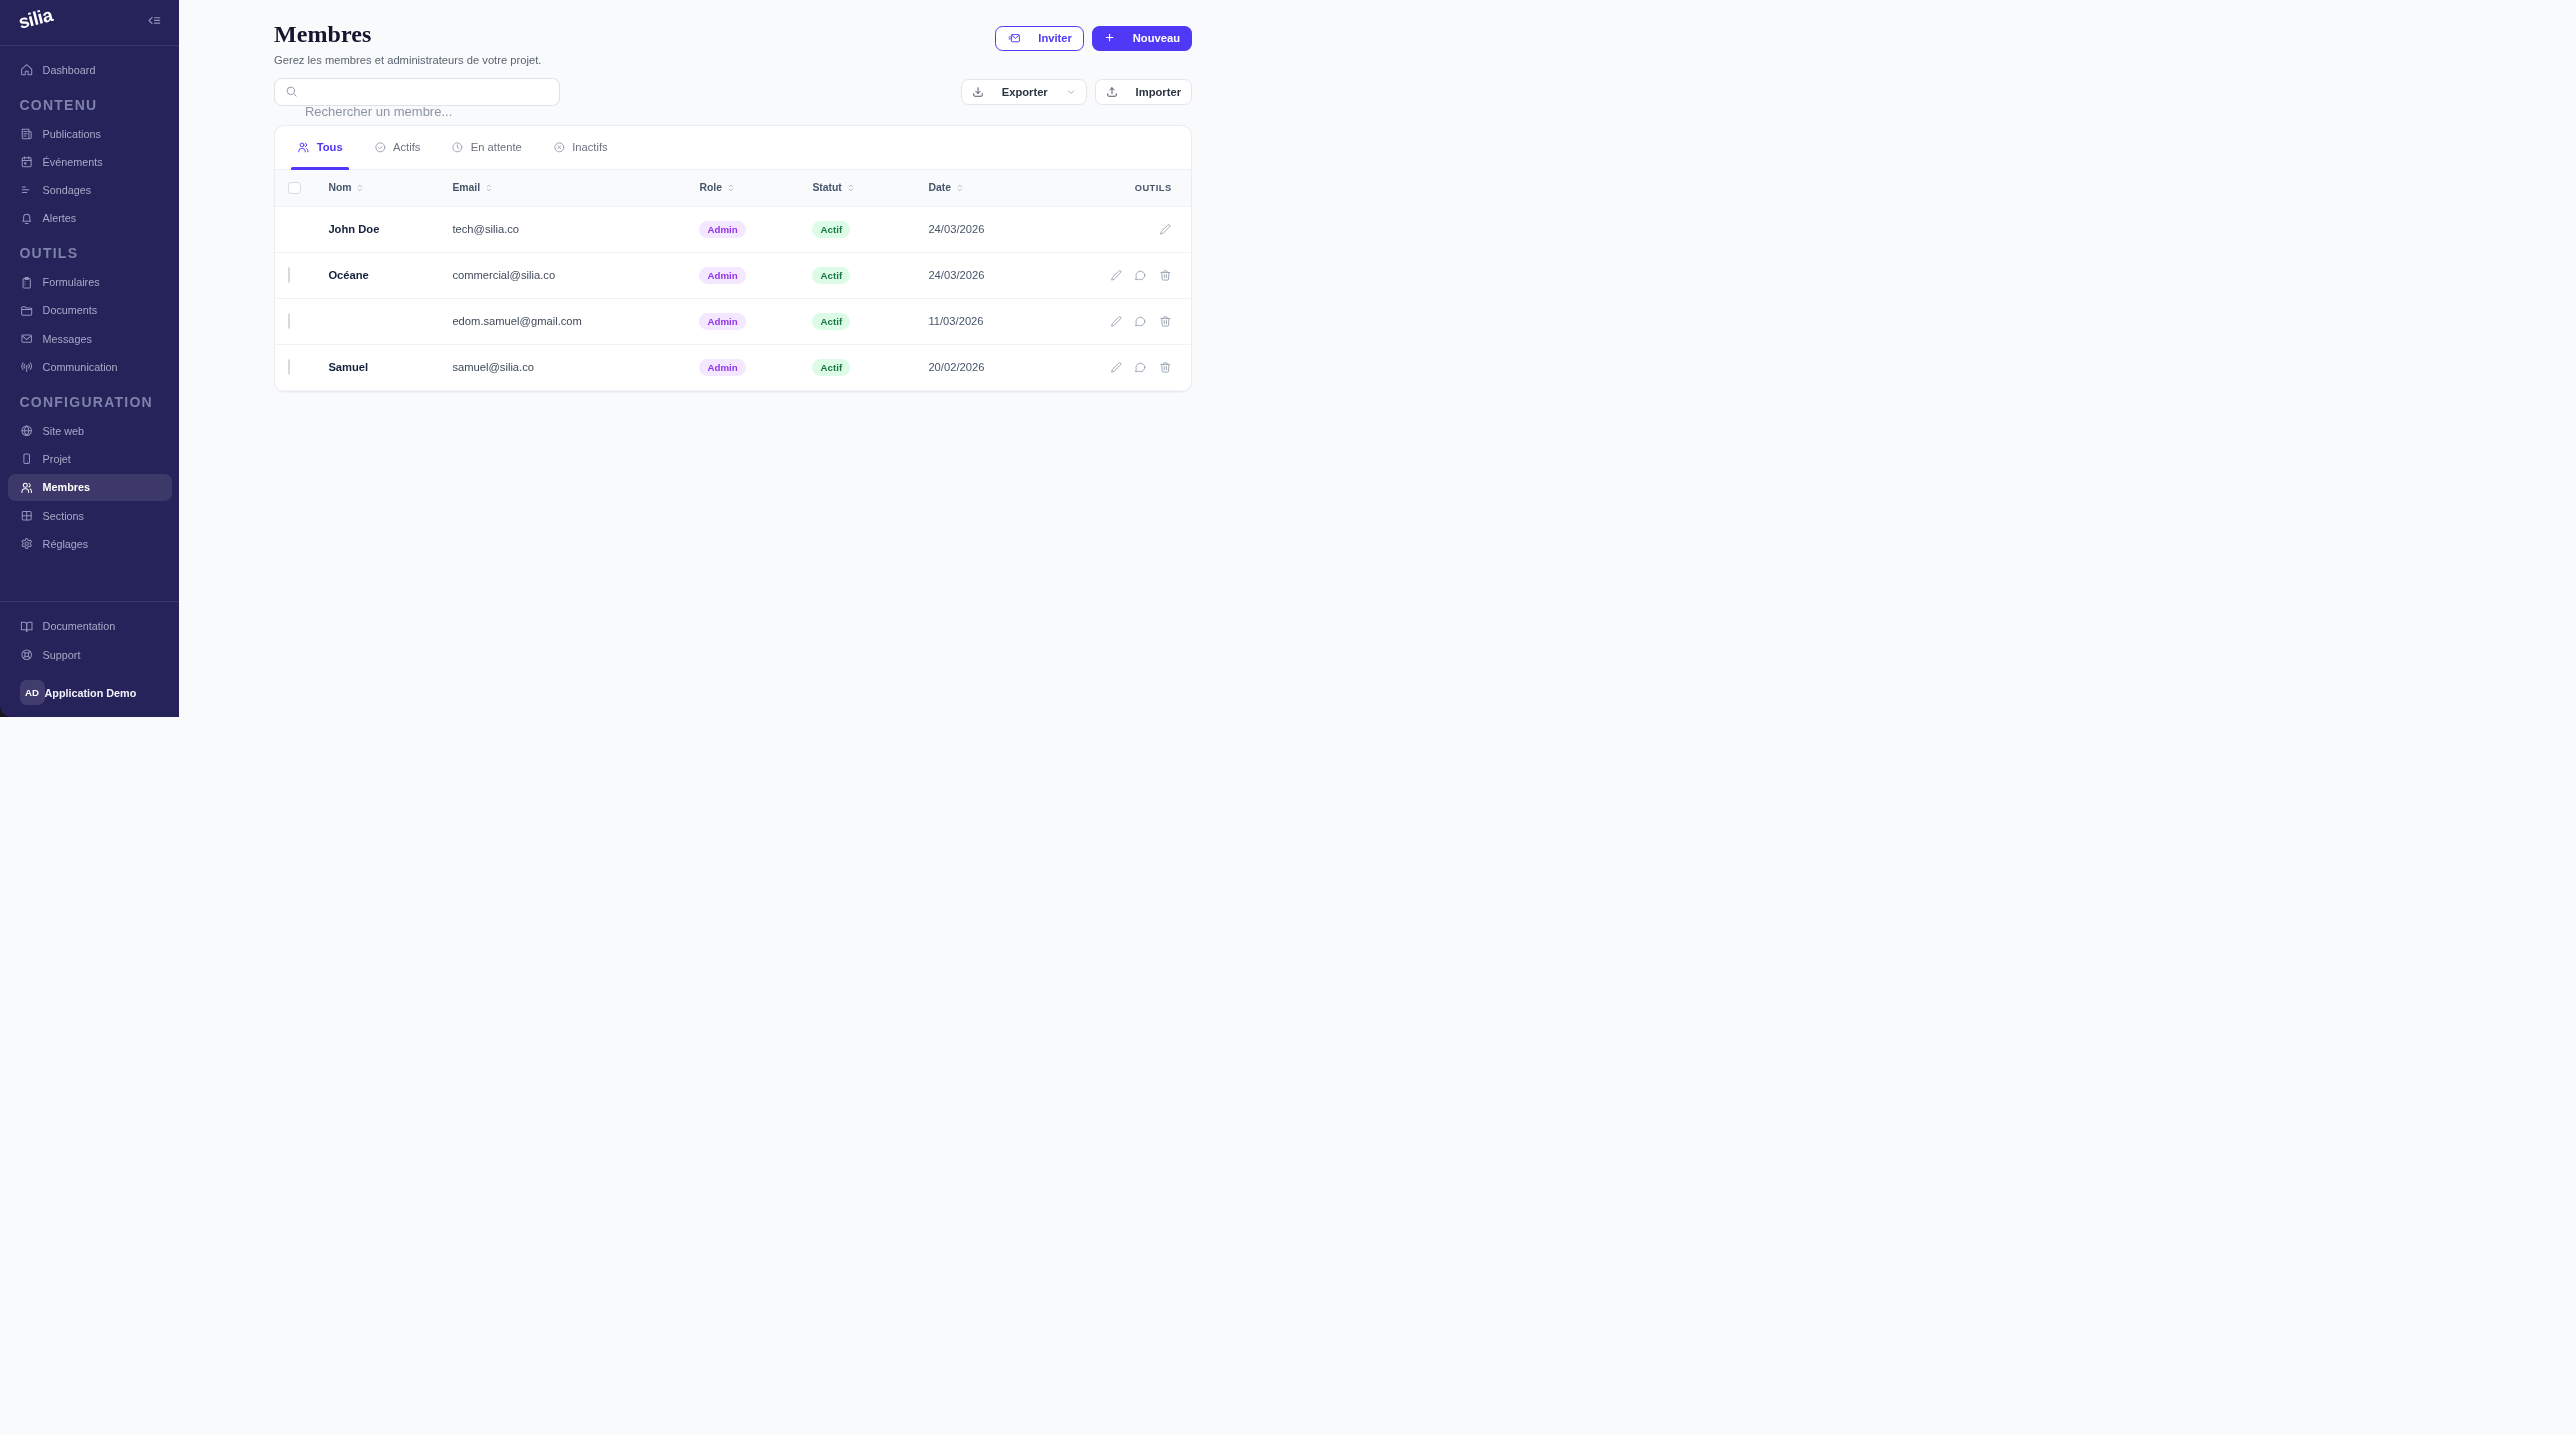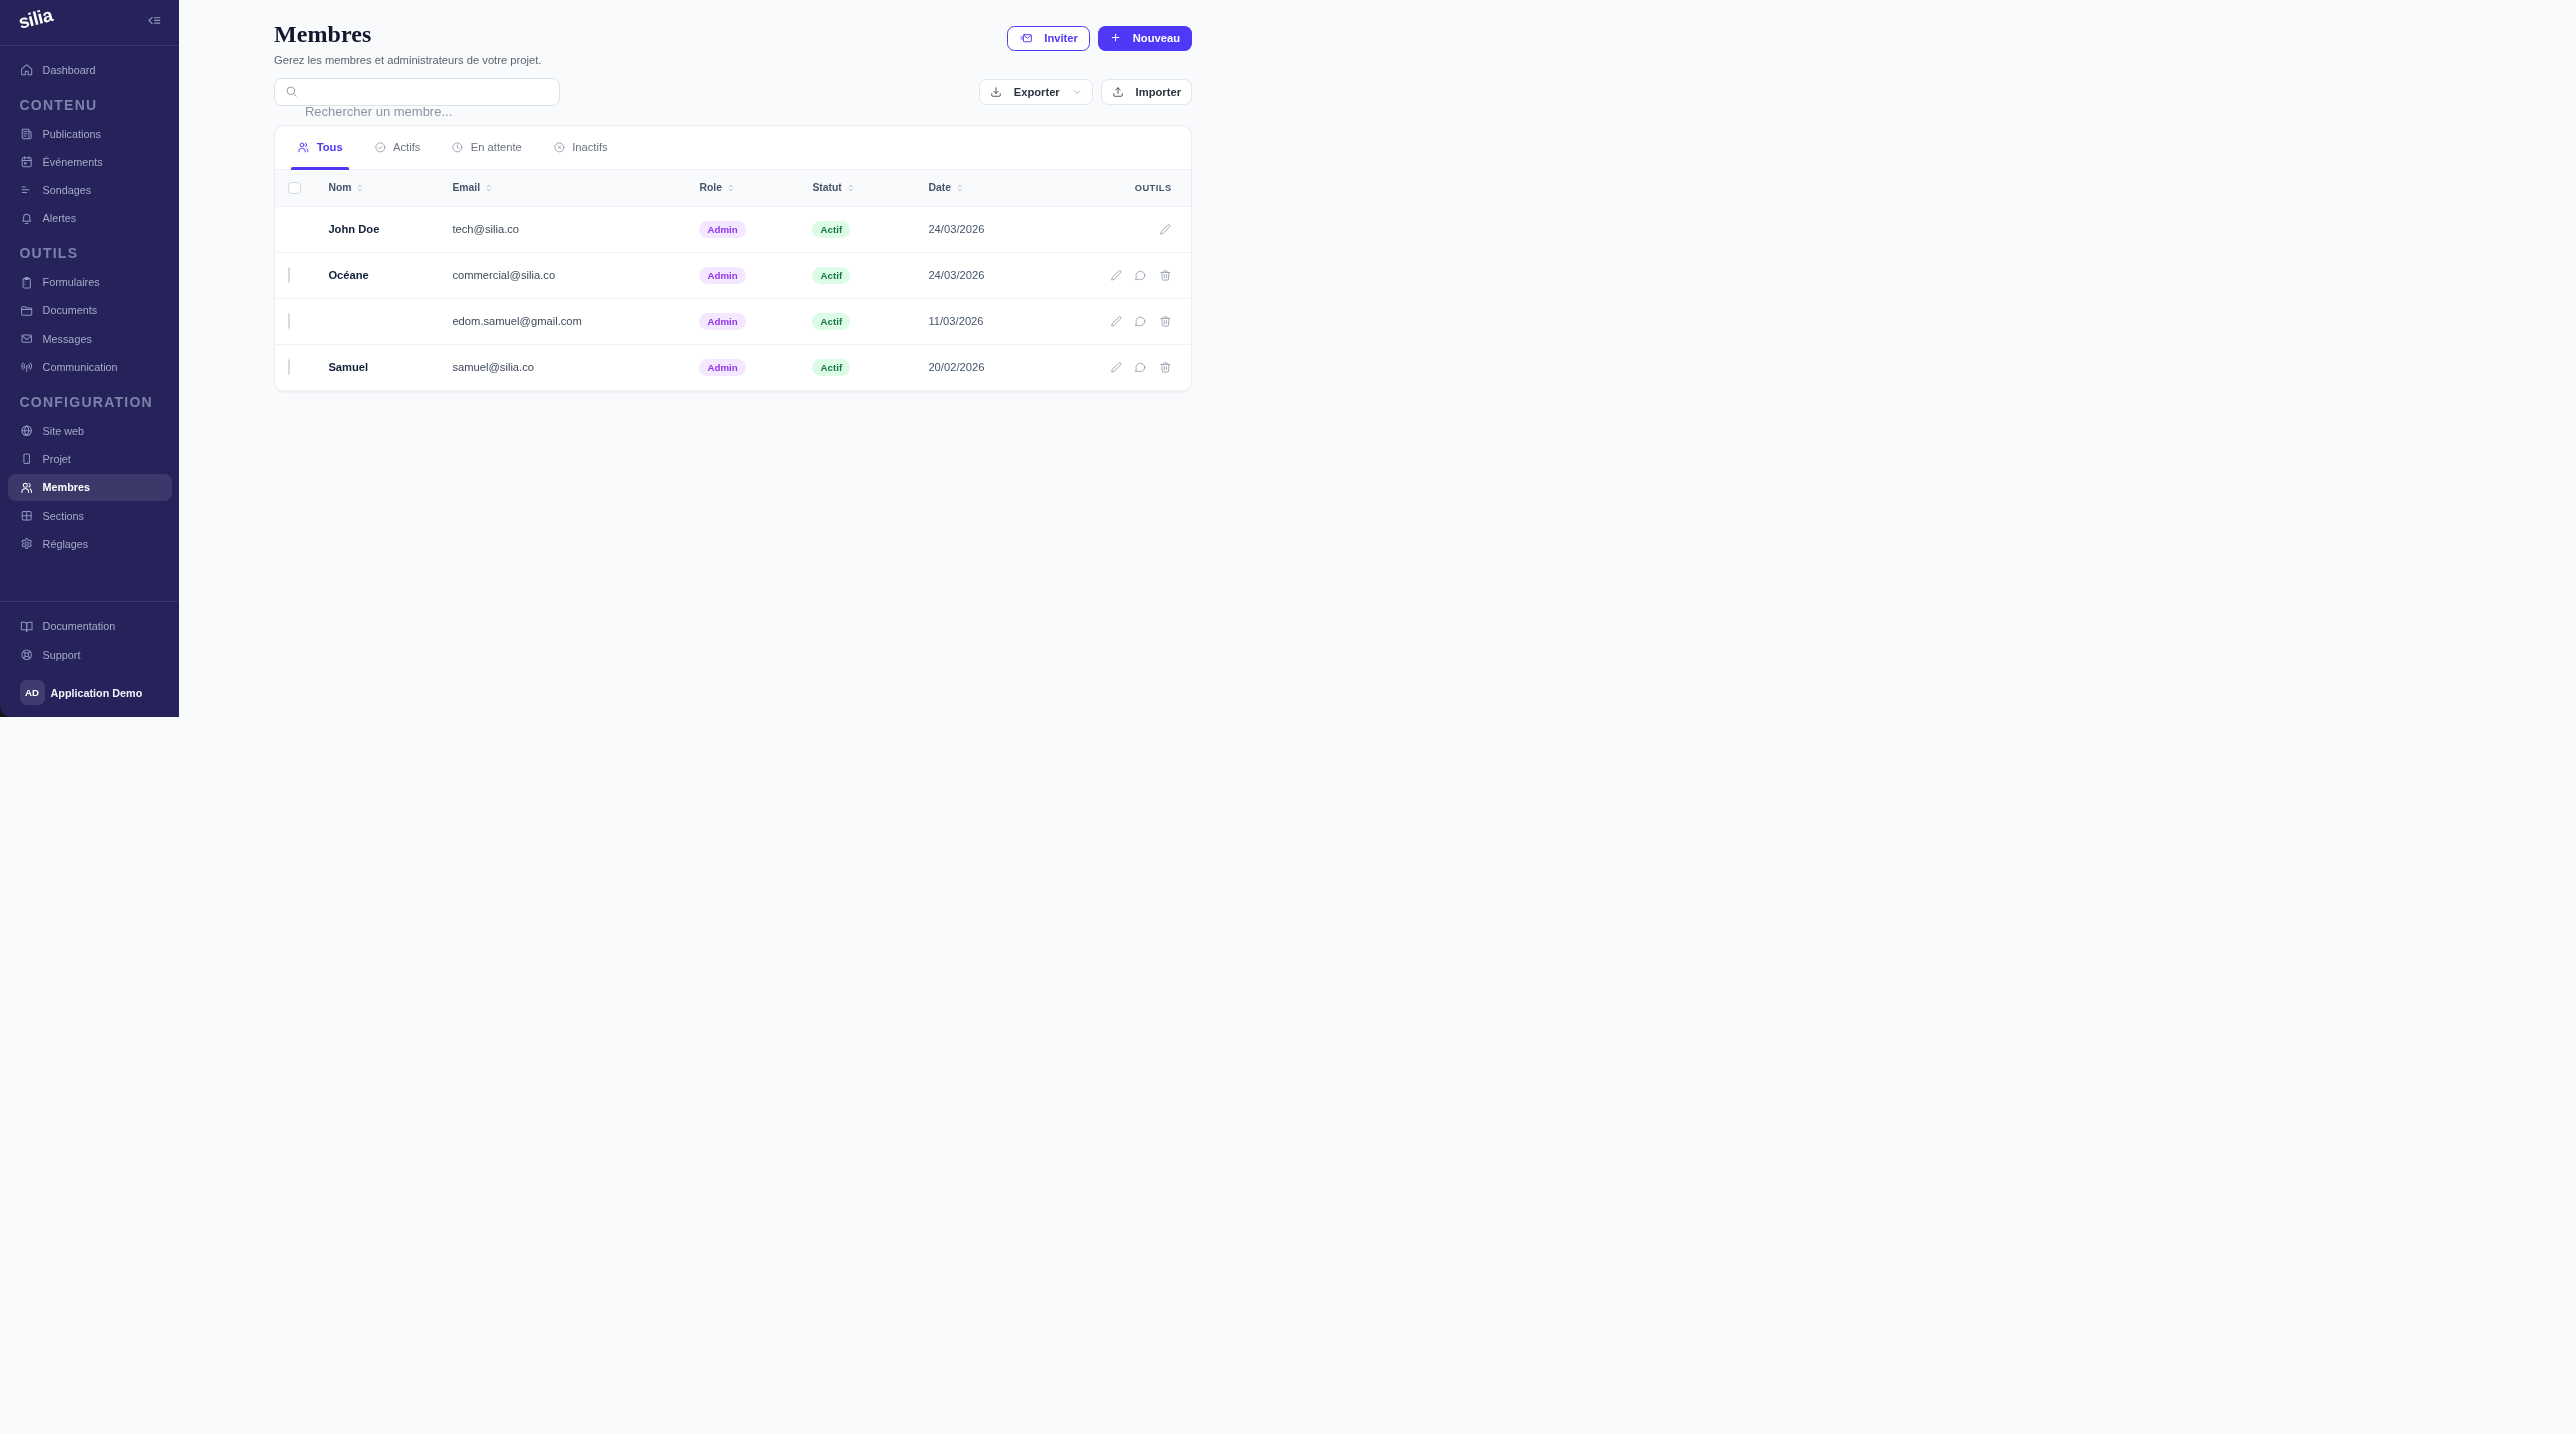--- a/index.html
+++ b/index.html
@@ -41,36 +41,36 @@
   }
   .nav-item {
     display:flex; align-items:center; gap:9.7px;
     margin:1.5px 7.5px; padding:6.7px 12px; border-radius:7.5px;
     font-size:10.8px; font-weight:500; color:#a6aac8; cursor:pointer;
   }
   .nav-item .ic { width:13.4px; height:13.4px; color:#9296bd; }
   .nav-item.active { background:rgba(255,255,255,0.10); color:#ffffff; font-weight:600; }
   .nav-item.active .ic { color:#ffffff; }
   .sb-bottom { flex:none; border-top:0.7px solid rgba(255,255,255,0.09); padding:9px 0 12px; }
-  .user-row { display:flex; align-items:center; gap:6px; margin:9px 7.5px 0; padding:3px 12px 0; }
+  .user-row { display:flex; align-items:center; gap:0; margin:9px 7.5px 0; padding:3px 12px 0; }
   .avatar {
     width:25px; height:25px; border-radius:6.7px; flex:none;
     background:rgba(255,255,255,0.12); color:#fff;
     display:flex; align-items:center; justify-content:center;
     font-size:9.7px; font-weight:700;
   }
   .user-name { color:#f2f3fb; font-size:10.8px; font-weight:600; }
 
   
   .main { position:absolute; left:179px; right:0; top:0; bottom:0; padding:21px 96px 0 95px; }
   .header-row { display:flex; justify-content:space-between; align-items:flex-start; }
   .page-title { font-family:"Liberation Serif", serif; font-weight:700; font-size:24px; color:#15152e; letter-spacing:0.1px; }
   .page-subtitle { margin-top:6px; font-size:11.2px; color:#5b6472; }
   .header-actions { display:flex; gap:7.5px; margin-top:4.5px; }
-  .btn { display:inline-flex; align-items:center; gap:12px; border-radius:7.5px; font-size:11.2px; cursor:pointer; white-space:nowrap; }
+  .btn { display:inline-flex; align-items:center; gap:18px; border-radius:7.5px; font-size:11.2px; cursor:pointer; white-space:nowrap; }
   .btn-invite { padding:5.2px 11.2px; border:1.1px solid #4f39f6; background:#fff; color:#4f39f6; font-weight:600; }
   .btn-invite .ic { width:12.7px; height:12.7px; }
   .btn-new { padding:6.3px 12px; border:none; background:#4f39f6; color:#fff; font-weight:600; }
   .btn-new .ic { width:11.2px; height:11.2px; }
   .toolbar-row { display:flex; justify-content:space-between; align-items:center; margin-top:12px; }
   .search-box {
     display:flex; align-items:center; gap:7.5px;
     width:286px; height:27.6px; padding:0 9.7px;
     background:#fff; border:0.7px solid #dde1e8; border-radius:7.5px;
   }

